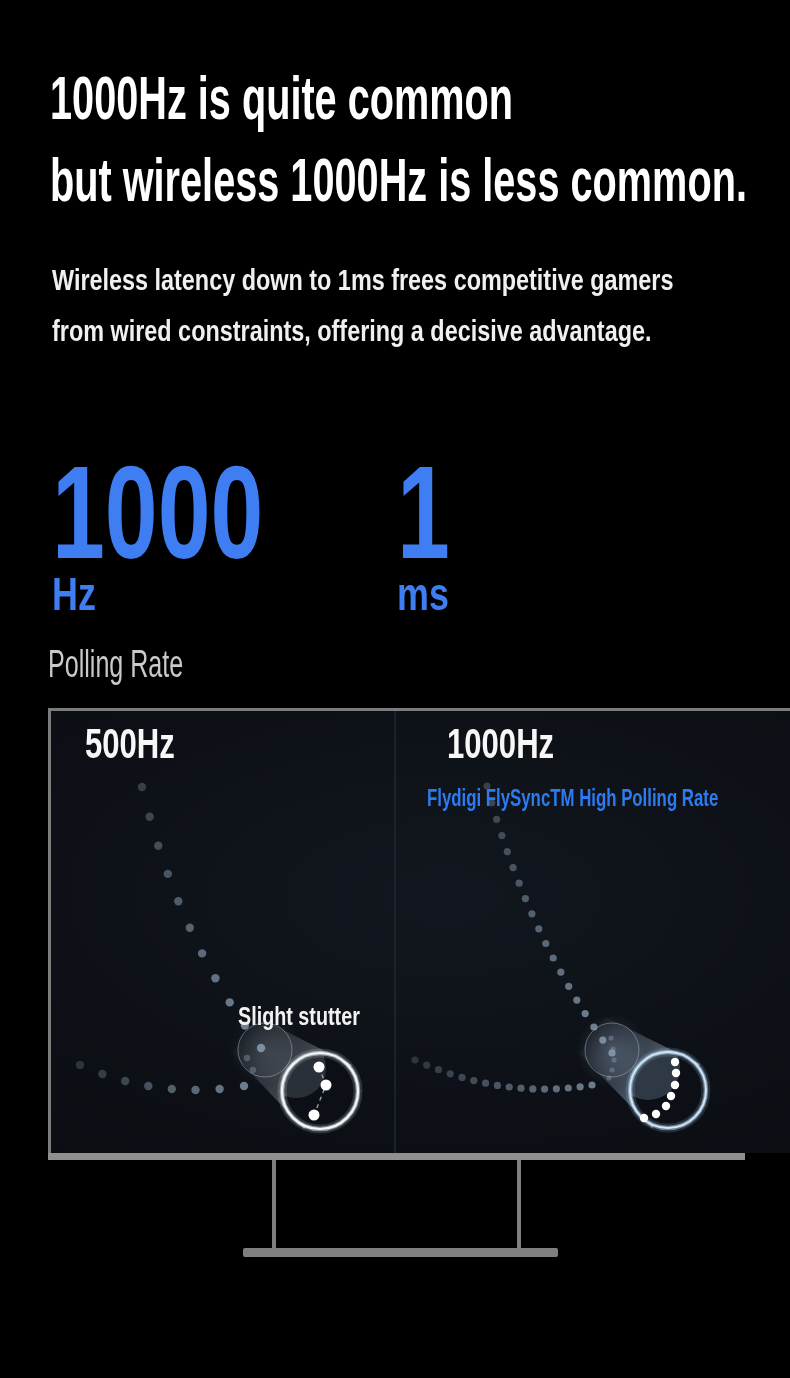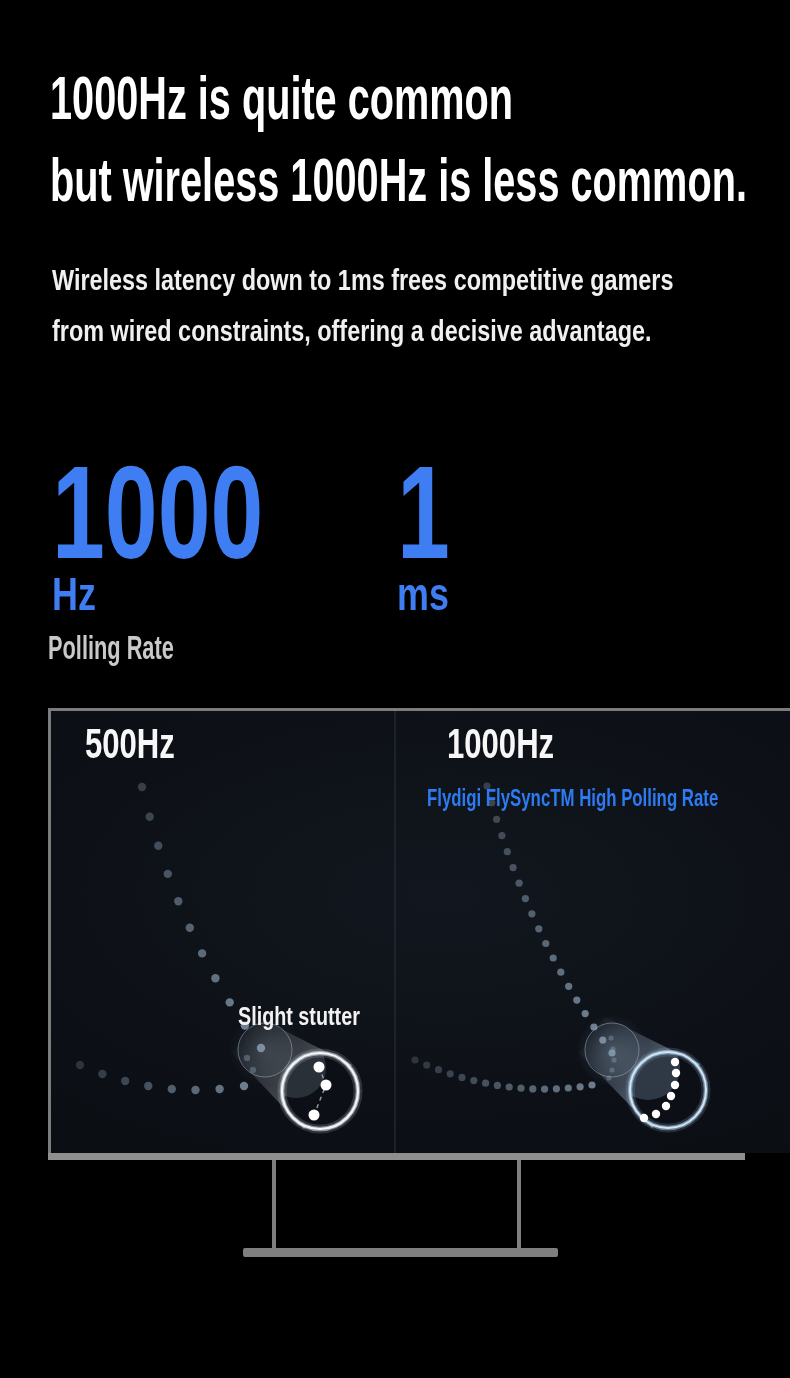--- a/index.html
+++ b/index.html
@@ -16,21 +16,21 @@
   .hero-sub { position:absolute; left:52px; top:254px; font-size:30px; font-weight:bold; line-height:51px; color:#f0f0f0; }
   .hero-sub .cond { transform:scaleX(0.78); }
 
   
   .stat { position:absolute; top:453px; }
   .stat.col1 { left:48px; }
   .stat.col2 { left:393px; }
   .stat-num-row { display:flex; align-items:baseline;flex-direction:column; }
   .stat-value { font-size:132px; font-weight:bold; line-height:120px; color:var(--accent-blue,#3f7ef2); transform:scaleX(0.72); transform-origin:0 100%; display:inline-block; white-space:nowrap; }
   .stat-unit { font-size:46px; font-weight:bold; color:var(--accent-blue,#3f7ef2); transform:scaleX(0.78); transform-origin:0 100%; display:inline-block; position:relative; top:-6px; margin-left:4px; }
-  .stat-label { margin-top:2px; font-size:33px; font-weight:bold; color:#c9c9c9; }
+  .stat-label { margin-top:16px; font-size:38px; font-weight:normal; color:#c9c9c9; }
   .stat-label .cond { transform:scaleX(0.66); }
 
   
   .monitor { position:absolute; left:48px; top:708px; width:789px; height:445px;
     border:3px solid #7c7c7c; border-bottom:none;
     background:radial-gradient(90% 80% at 50% 42%, #12161e 0%, #0d1117 55%, #0a0d12 100%); }
   .monitor-chin { position:absolute; left:48px; top:1153px; width:697px; height:7px; background:#8f8f8f; }
   .stand-neck { position:absolute; left:272px; top:1160px; width:249px; height:88px;
     border-left:4px solid #7f7f7f; border-right:4px solid #7f7f7f; background:transparent; }
   .stand-base { position:absolute; left:243px; top:1248px; width:315px; height:9px; background:#7f7f7f; border-radius:2px; }

